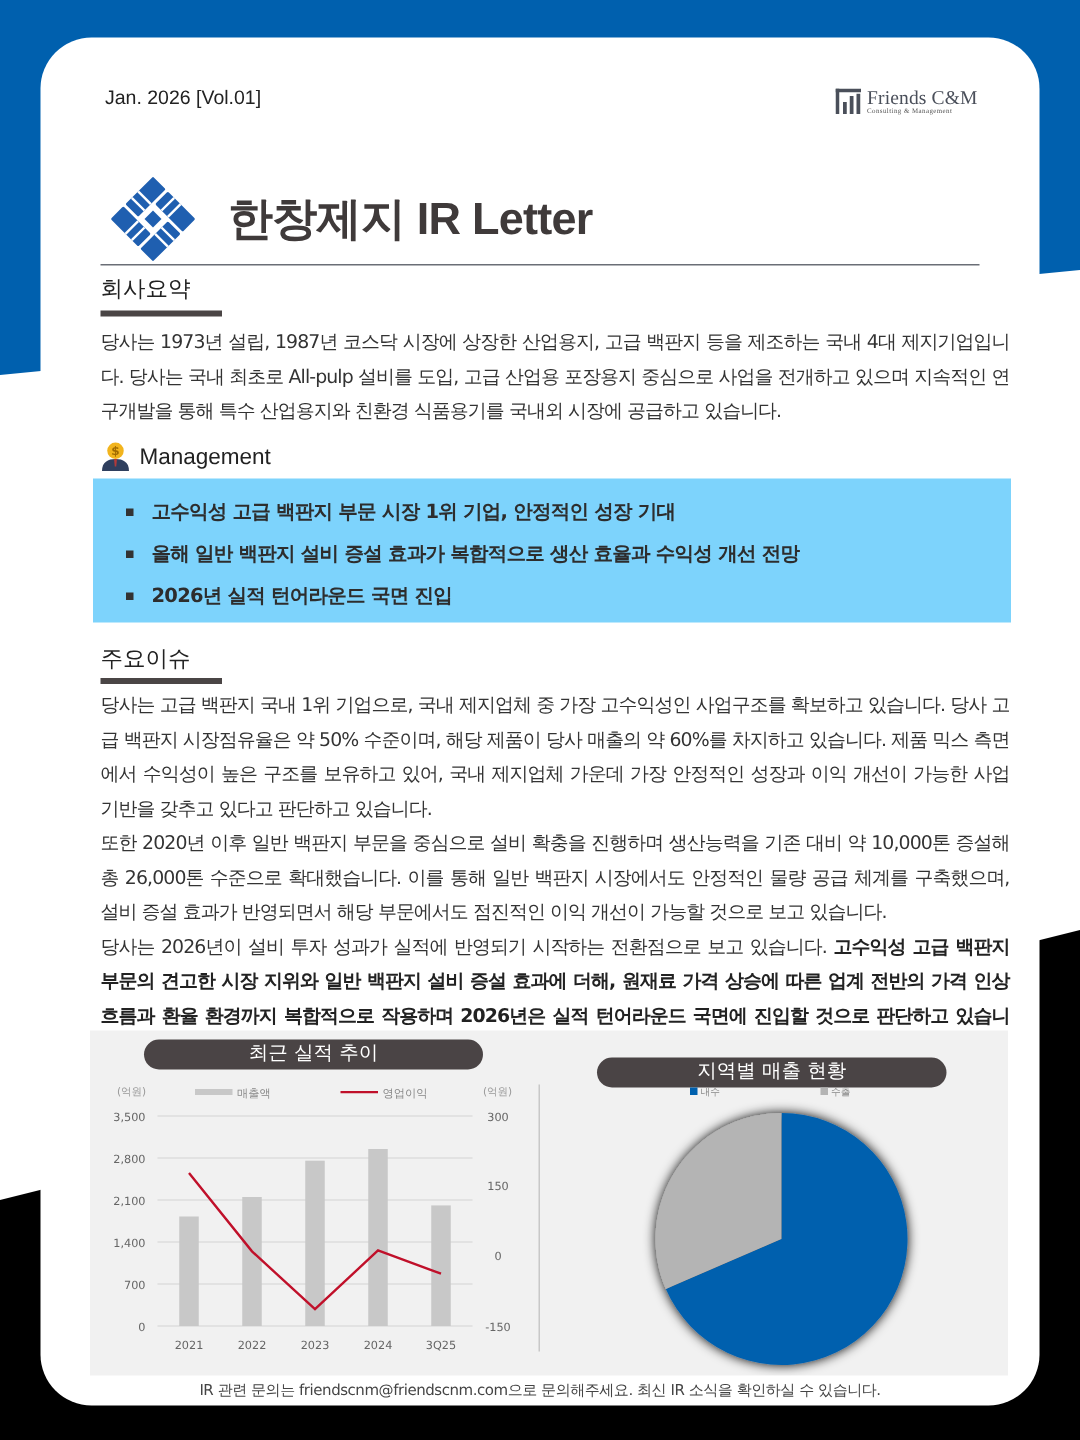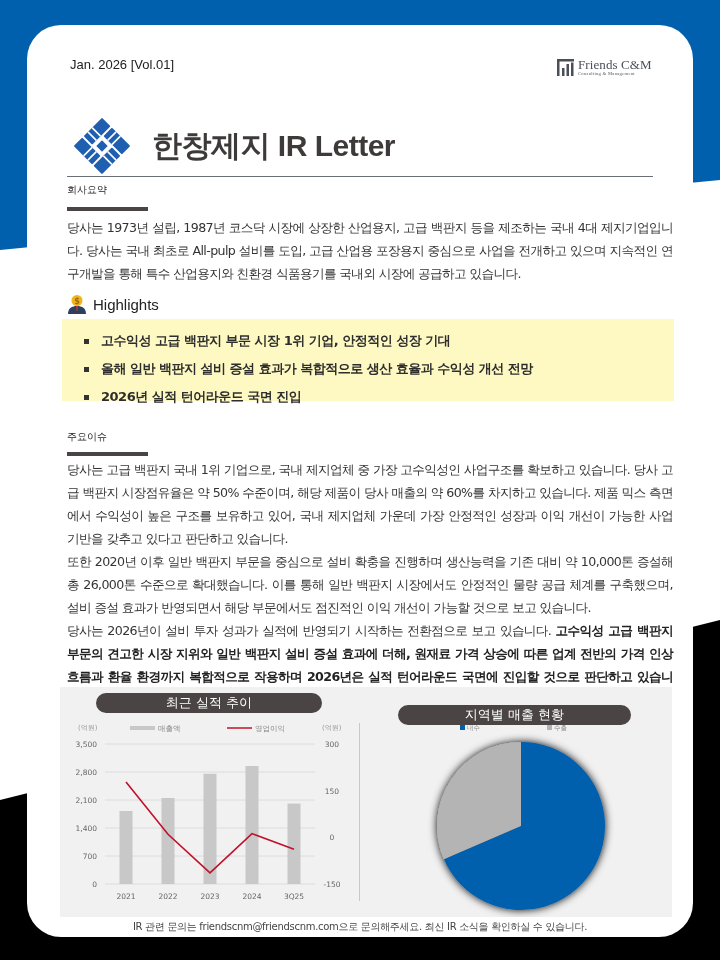--- a/index.html
+++ b/index.html
@@ -40,40 +40,40 @@
     font-family: "Liberation Sans", sans-serif;
     font-size: 30px; font-weight: bold; color: #3f3a3a; letter-spacing: -0.5px;
   }
   .title-rule {
     position: absolute; left: 67px; top: 176px; width: 586px; height: 1px;
     background: #6a6e76; z-index: 2;
   }
 
   .section-head {
     position: absolute; left: 67px; z-index: 2;
-    font-size: 10px; color: #222; font-family: "Liberation Sans", "DejaVu Sans", sans-serif;
+    font-size: 15px; color: #222; font-family: "Liberation Sans", "DejaVu Sans", sans-serif;
   }
   .section-bar {
     position: absolute; left: 67px; width: 81px; height: 4px; background: #4a4545; z-index: 2;
   }
   .para {
     position: absolute; left: 67px; width: 606px; z-index: 2;
     font-size: 12.6px; line-height: 23px; color: #333; text-align: justify;
     font-family: "DejaVu Sans", sans-serif; letter-spacing: -0.6px;
   }
   .para b { color: #222; }
 
   .hl-head {
     position: absolute; left: 67px; top: 294px; z-index: 2;
     display: flex; align-items: center; gap: 6px;
     font-size: 15px; color: #222; font-family: "Liberation Sans", sans-serif;
   }
   .hl-box {
-    position: absolute; left: 62px; top: 319px; width: 612px; height: 82px;
-    background: #fef9c3; z-index: 2;
+    position: absolute; left: 62px; top: 319px; width: 612px; height: 96px;
+    background: #7dd3fc; z-index: 2;
     padding: 8px 0 0 22px;
   }
   .hl-item {
     display: flex; align-items: center; height: 28px;
     font-size: 13px; font-weight: bold; color: #2d2d2d; letter-spacing: -0.5px;
     font-family: "DejaVu Sans", sans-serif;
   }
   .hl-bullet { width: 5px; height: 5px; background: #333; margin-right: 12px; flex: none; }
 
   .chart-panel {
@@ -145,21 +145,21 @@
 <div class="section-bar" style="top:207px;"></div>
 <div class="para" style="top:216px;">당사는 1973년 설립, 1987년 코스닥 시장에 상장한 산업용지, 고급 백판지 등을 제조하는 국내 4대 제지기업입니다. 당사는 국내 최초로 All-pulp 설비를 도입, 고급 산업용 포장용지 중심으로 사업을 전개하고 있으며 지속적인 연구개발을 통해 특수 산업용지와 친환경 식품용기를 국내외 시장에 공급하고 있습니다.</div>
 
 <div class="hl-head">
   <svg width="20" height="20" viewBox="0 0 20 20">
     <path d="M1 20 C1 14 5 12 10 12 C15 12 19 14 19 20 Z" fill="#2f3f5e"></path>
     <path d="M9 12 L11 12 L10.5 17 L9.5 17 Z" fill="#b23a3a"></path>
     <circle cx="10" cy="6.5" r="5.5" fill="#f2b41d"></circle>
     <text x="10" y="9.5" font-size="8" text-anchor="middle" fill="#a06a00" font-weight="bold">$</text>
   </svg>
-  <span>Highlights</span>
+  <span>Management</span>
 </div>
 <div class="hl-box">
   <div class="hl-item">
     <span class="hl-bullet"></span>
     <span>고수익성 고급 백판지 부문 시장 1위 기업, 안정적인 성장 기대</span>
   </div>
   <div class="hl-item">
     <span class="hl-bullet"></span>
     <span>올해 일반 백판지 설비 증설 효과가 복합적으로 생산 효율과 수익성 개선 전망</span>
   </div>

